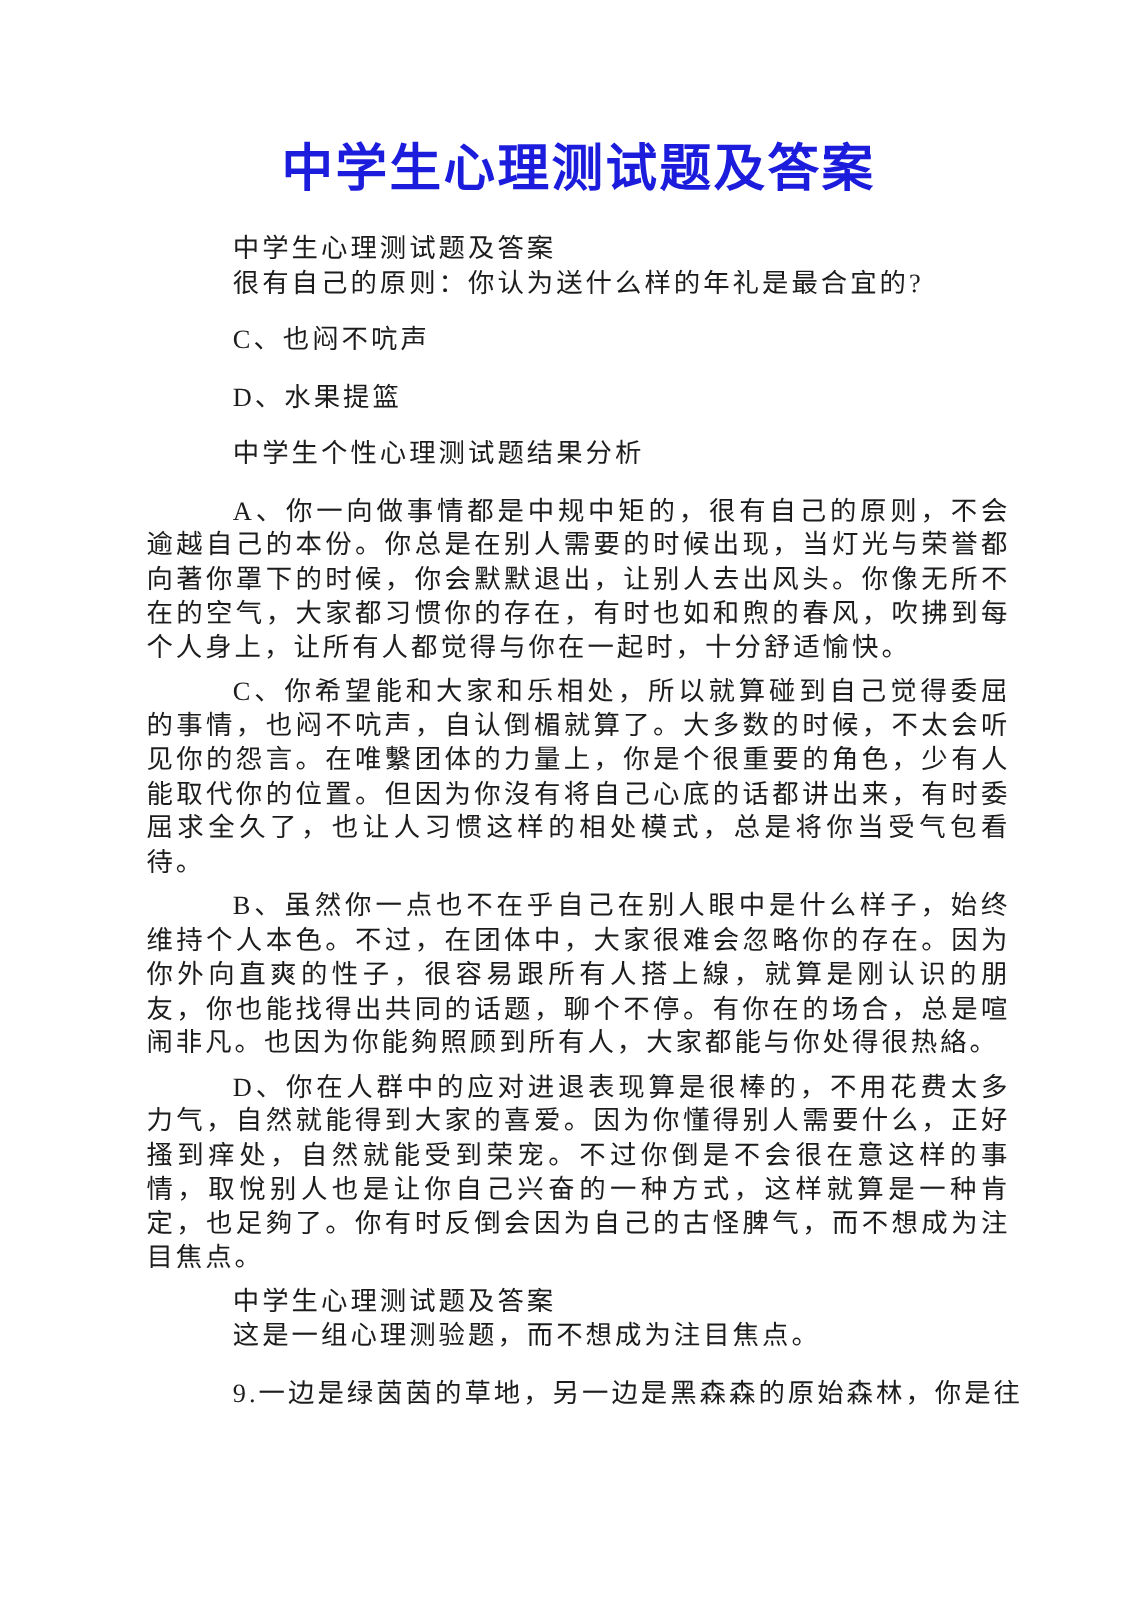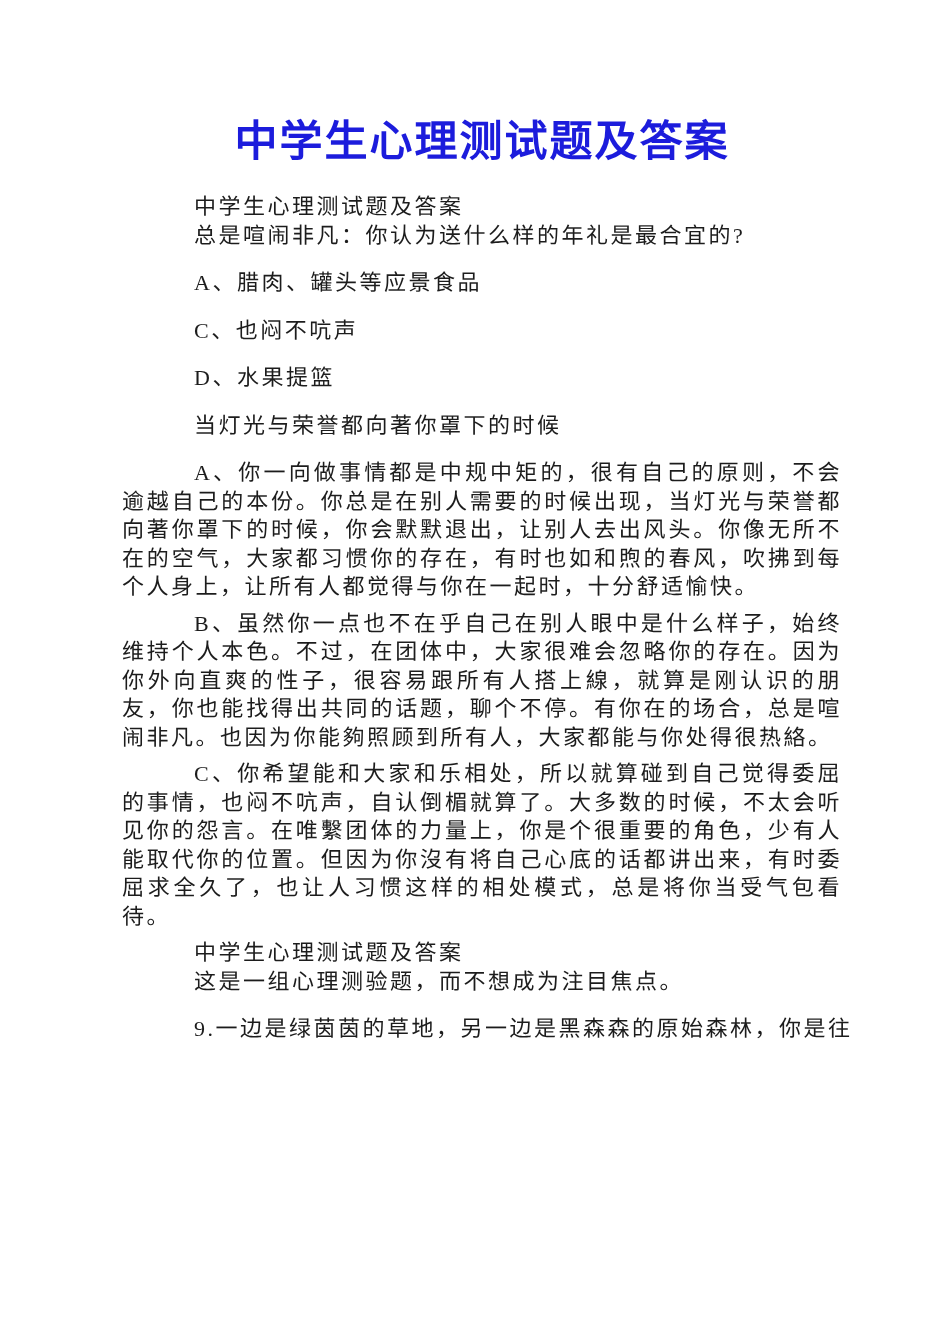--- a/index.html
+++ b/index.html
@@ -50,33 +50,33 @@
 </head>
 <body>
 
 <div class="page">
   <div class="content">
 
     <div class="doc-title">中学生心理测试题及答案</div>
 
     <div class="intro-block">
       <p class="para single">中学生心理测试题及答案</p>
-      <p class="para single">总是喧闹非凡：你认为送什么样的年礼是最合宜的?</p>
+      <p class="para single">很有自己的原则：你认为送什么样的年礼是最合宜的?</p>
 
-      <p class="para single gap">A、腊肉、罐头等应景食品</p>
       <p class="para single gap">C、也闷不吭声</p>
       <p class="para single gap">D、水果提篮</p>
     </div>
 
     <div>
-      <p class="para single gap">当灯光与荣誉都向著你罩下的时候</p>
+      <p class="para single gap">中学生个性心理测试题结果分析</p>
 
       <p class="para gap">A、你一向做事情都是中规中矩的，很有自己的原则，不会逾越自己的本份。你总是在别人需要的时候出现，当灯光与荣誉都向著你罩下的时候，你会默默退出，让别人去出风头。你像无所不在的空气，大家都习惯你的存在，有时也如和煦的春风，吹拂到每个人身上，让所有人都觉得与你在一起时，十分舒适愉快。</p>
+      <p class="para gap-s">C、你希望能和大家和乐相处，所以就算碰到自己觉得委屈的事情，也闷不吭声，自认倒楣就算了。大多数的时候，不太会听见你的怨言。在唯繫团体的力量上，你是个很重要的角色，少有人能取代你的位置。但因为你沒有将自己心底的话都讲出来，有时委屈求全久了，也让人习惯这样的相处模式，总是将你当受气包看待。</p>
       <p class="para gap-s">B、虽然你一点也不在乎自己在别人眼中是什么样子，始终维持个人本色。不过，在团体中，大家很难会忽略你的存在。因为你外向直爽的性子，很容易跟所有人搭上線，就算是刚认识的朋友，你也能找得出共同的话题，聊个不停。有你在的场合，总是喧闹非凡。也因为你能夠照顾到所有人，大家都能与你处得很热絡。</p>
-      <p class="para gap-s">C、你希望能和大家和乐相处，所以就算碰到自己觉得委屈的事情，也闷不吭声，自认倒楣就算了。大多数的时候，不太会听见你的怨言。在唯繫团体的力量上，你是个很重要的角色，少有人能取代你的位置。但因为你沒有将自己心底的话都讲出来，有时委屈求全久了，也让人习惯这样的相处模式，总是将你当受气包看待。</p>
+      <p class="para gap-s">D、你在人群中的应对进退表现算是很棒的，不用花费太多力气，自然就能得到大家的喜爱。因为你懂得别人需要什么，正好搔到痒处，自然就能受到荣宠。不过你倒是不会很在意这样的事情，取悅别人也是让你自己兴奋的一种方式，这样就算是一种肯定，也足夠了。你有时反倒会因为自己的古怪脾气，而不想成为注目焦点。</p>
     </div>
 
     <div>
       <p class="para single gap-s">中学生心理测试题及答案</p>
       <p class="para single">这是一组心理测验题，而不想成为注目焦点。</p>
 
       <p class="para single gap">9.一边是绿茵茵的草地，另一边是黑森森的原始森林，你是往</p>
     </div>
 
   </div>

